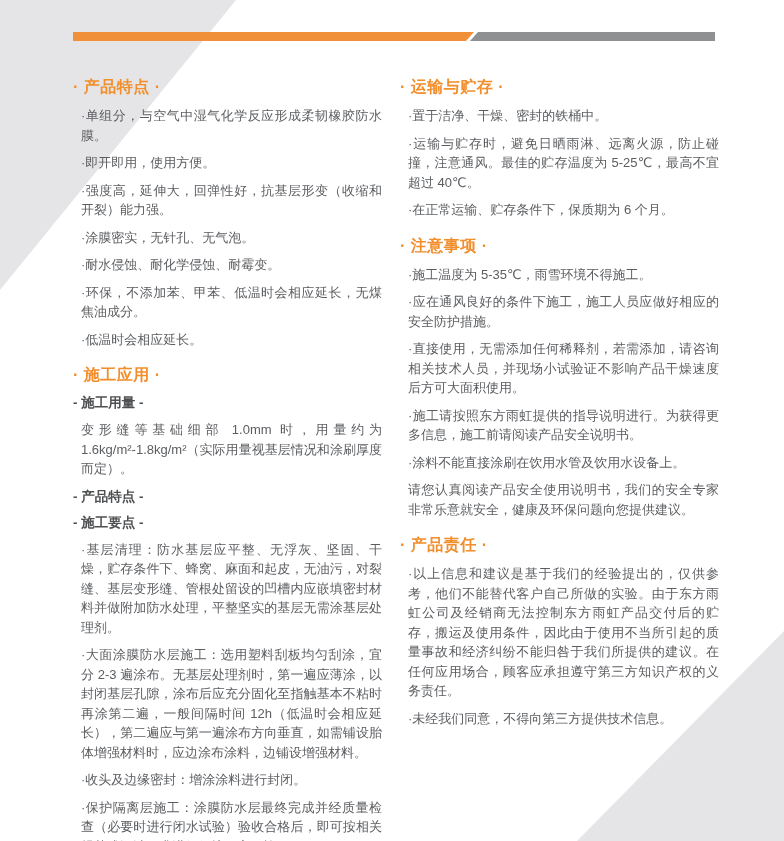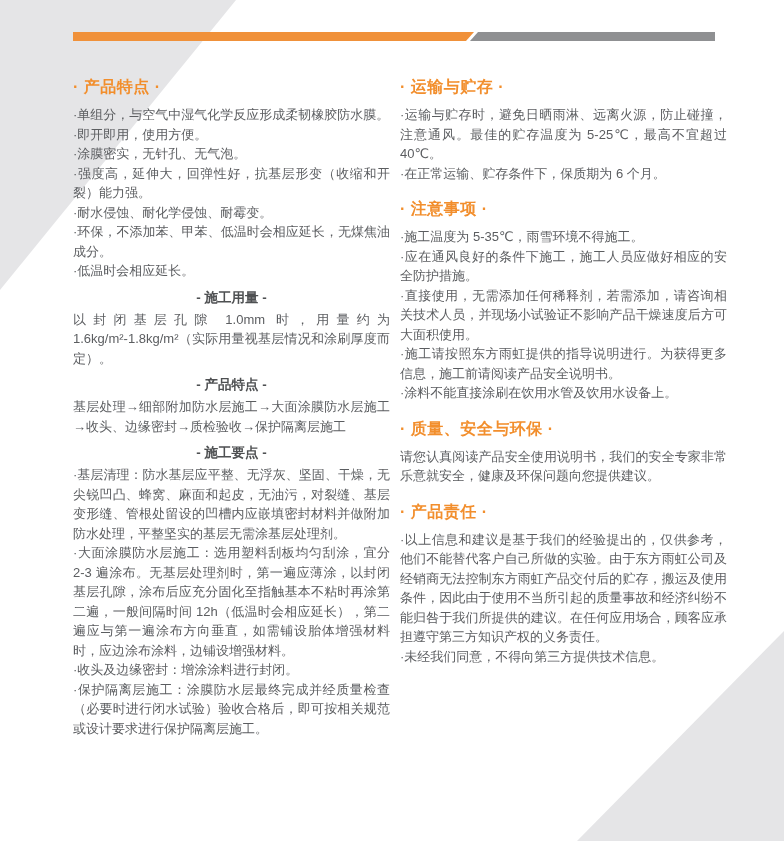--- a/index.html
+++ b/index.html
@@ -55,74 +55,73 @@
     font-weight: 700;
     color: var(--heading-orange, #f28e2c);
     letter-spacing: 0.5px;
   }
   .col > .sec-title:first-child { margin-top: 0; }
   .sub-title {
     margin: 7px 0 3px;
     font-size: 13.5px; line-height: 19px;
     font-weight: 700;
     color: var(--subheading-text, #4e5052);
-    text-align: center;
   }
   .body {
-    margin: 0;
+    margin: 8px;
     font-size: 13px; line-height: 19.5px;
     color: var(--body-text, #5b5d60);
     text-align: justify;
   }
 </style>
 </head>
 <body>
 
 <div class="page">
   <div class="wedge-tl"></div>
   <div class="wedge-br"></div>
   <div class="bar bar-orange"></div>
   <div class="bar bar-gray"></div>
 
   <main class="content">
 
     <section class="col">
       <h2 class="sec-title">· 产品特点 ·</h2>
       <p class="body">·单组分，与空气中湿气化学反应形成柔韧橡胶防水膜。</p>
       <p class="body">·即开即用，使用方便。</p>
+      <p class="body">·强度高，延伸大，回弹性好，抗基层形变（收缩和开裂）能力强。</p>
       <p class="body">·涂膜密实，无针孔、无气泡。</p>
-      <p class="body">·强度高，延伸大，回弹性好，抗基层形变（收缩和开裂）能力强。</p>
       <p class="body">·耐水侵蚀、耐化学侵蚀、耐霉变。</p>
       <p class="body">·环保，不添加苯、甲苯、低温时会相应延长，无煤焦油成分。</p>
       <p class="body">·低温时会相应延长。</p>
 
+      <h2 class="sec-title">· 施工应用 ·</h2>
       <h3 class="sub-title">- 施工用量 -</h3>
-      <p class="body">以封闭基层孔隙 1.0mm 时，用量约为 1.6kg/m²-1.8kg/m²（实际用量视基层情况和涂刷厚度而定）。</p>
+      <p class="body">变形缝等基础细部 1.0mm 时，用量约为 1.6kg/m²-1.8kg/m²（实际用量视基层情况和涂刷厚度而定）。</p>
       <h3 class="sub-title">- 产品特点 -</h3>
-      <p class="body">基层处理→细部附加防水层施工→大面涂膜防水层施工→收头、边缘密封→质检验收→保护隔离层施工</p>
       <h3 class="sub-title">- 施工要点 -</h3>
-      <p class="body">·基层清理：防水基层应平整、无浮灰、坚固、干燥，无尖锐凹凸、蜂窝、麻面和起皮，无油污，对裂缝、基层变形缝、管根处留设的凹槽内应嵌填密封材料并做附加防水处理，平整坚实的基层无需涂基层处理剂。</p>
+      <p class="body">·基层清理：防水基层应平整、无浮灰、坚固、干燥，贮存条件下、蜂窝、麻面和起皮，无油污，对裂缝、基层变形缝、管根处留设的凹槽内应嵌填密封材料并做附加防水处理，平整坚实的基层无需涂基层处理剂。</p>
       <p class="body">·大面涂膜防水层施工：选用塑料刮板均匀刮涂，宜分 2-3 遍涂布。无基层处理剂时，第一遍应薄涂，以封闭基层孔隙，涂布后应充分固化至指触基本不粘时再涂第二遍，一般间隔时间 12h（低温时会相应延长），第二遍应与第一遍涂布方向垂直，如需铺设胎体增强材料时，应边涂布涂料，边铺设增强材料。</p>
       <p class="body">·收头及边缘密封：增涂涂料进行封闭。</p>
       <p class="body">·保护隔离层施工：涂膜防水层最终完成并经质量检查（必要时进行闭水试验）验收合格后，即可按相关规范或设计要求进行保护隔离层施工。</p>
     </section>
 
     <section class="col col-right">
       <h2 class="sec-title">· 运输与贮存 ·</h2>
+      <p class="body">·置于洁净、干燥、密封的铁桶中。</p>
       <p class="body">·运输与贮存时，避免日晒雨淋、远离火源，防止碰撞，注意通风。最佳的贮存温度为 5-25℃，最高不宜超过 40℃。</p>
       <p class="body">·在正常运输、贮存条件下，保质期为 6 个月。</p>
 
       <h2 class="sec-title">· 注意事项 ·</h2>
       <p class="body">·施工温度为 5-35℃，雨雪环境不得施工。</p>
       <p class="body">·应在通风良好的条件下施工，施工人员应做好相应的安全防护措施。</p>
       <p class="body">·直接使用，无需添加任何稀释剂，若需添加，请咨询相关技术人员，并现场小试验证不影响产品干燥速度后方可大面积使用。</p>
       <p class="body">·施工请按照东方雨虹提供的指导说明进行。为获得更多信息，施工前请阅读产品安全说明书。</p>
       <p class="body">·涂料不能直接涂刷在饮用水管及饮用水设备上。</p>
 
-      <h2 class="sec-title">· 质量、安全与环保 ·</h2>
       <p class="body">请您认真阅读产品安全使用说明书，我们的安全专家非常乐意就安全，健康及环保问题向您提供建议。</p>
 
       <h2 class="sec-title">· 产品责任 ·</h2>
       <p class="body">·以上信息和建议是基于我们的经验提出的，仅供参考，他们不能替代客户自己所做的实验。由于东方雨虹公司及经销商无法控制东方雨虹产品交付后的贮存，搬运及使用条件，因此由于使用不当所引起的质量事故和经济纠纷不能归咎于我们所提供的建议。在任何应用场合，顾客应承担遵守第三方知识产权的义务责任。</p>
       <p class="body">·未经我们同意，不得向第三方提供技术信息。</p>
     </section>
 
   </main>
 </div>
 

